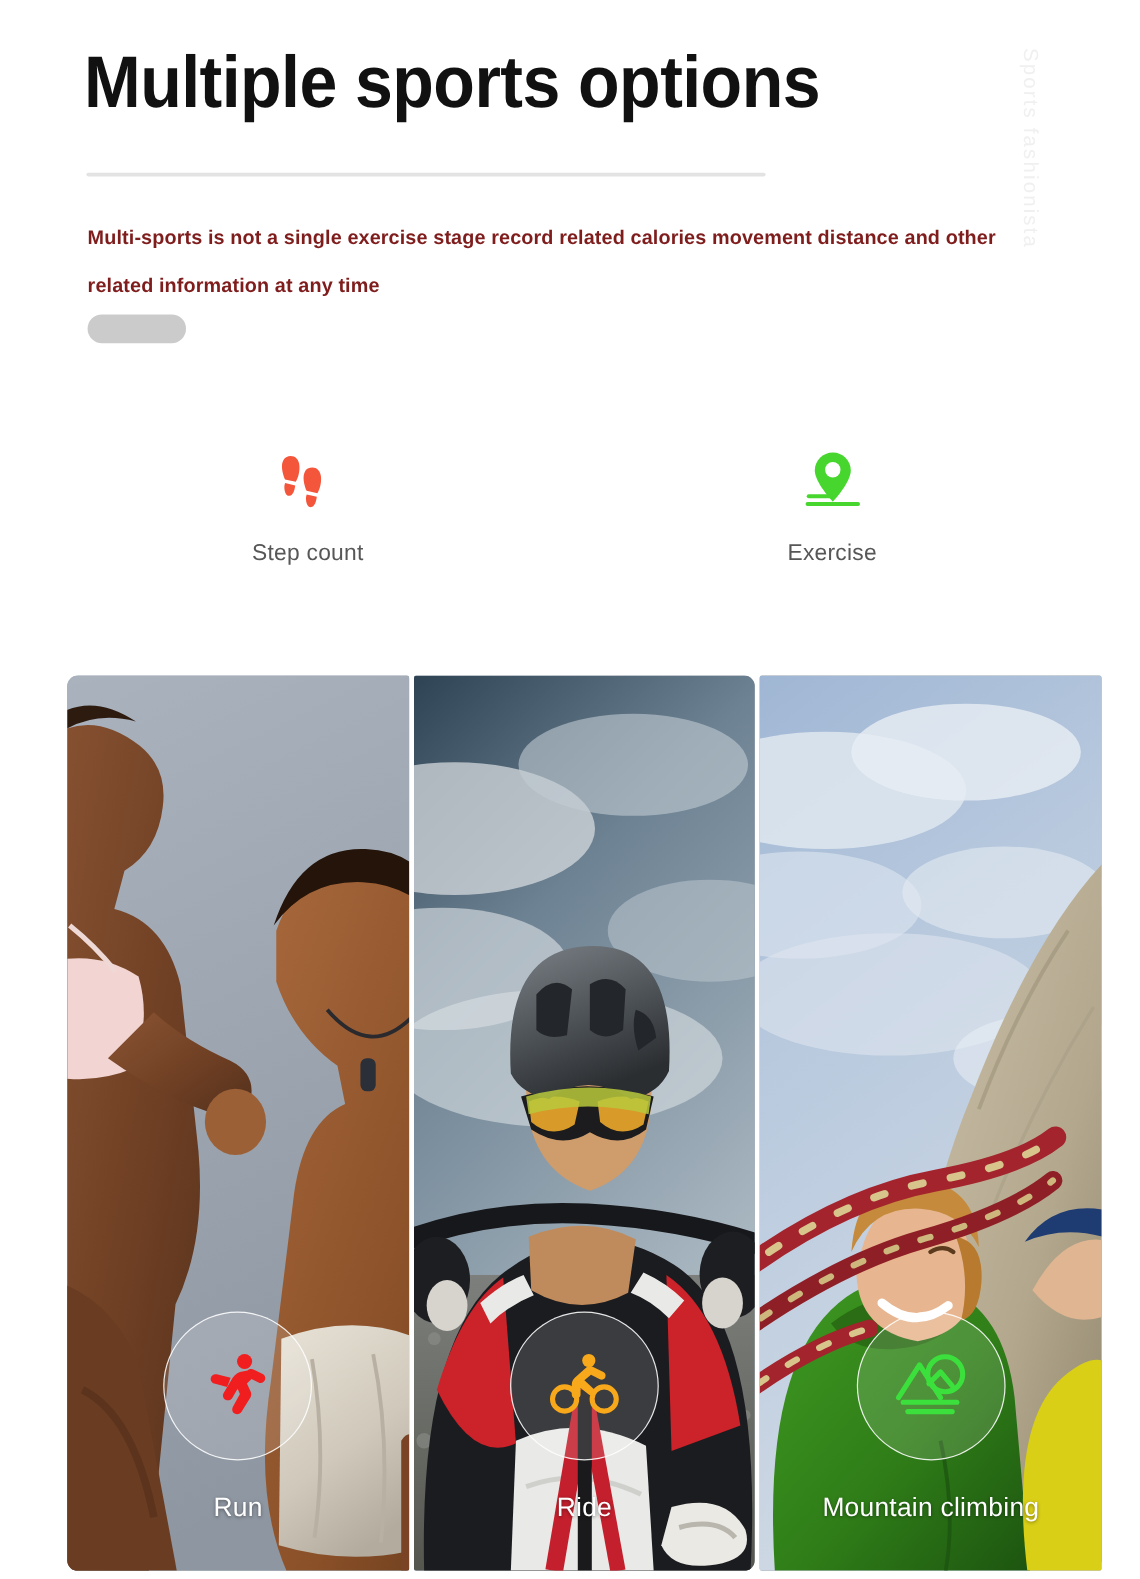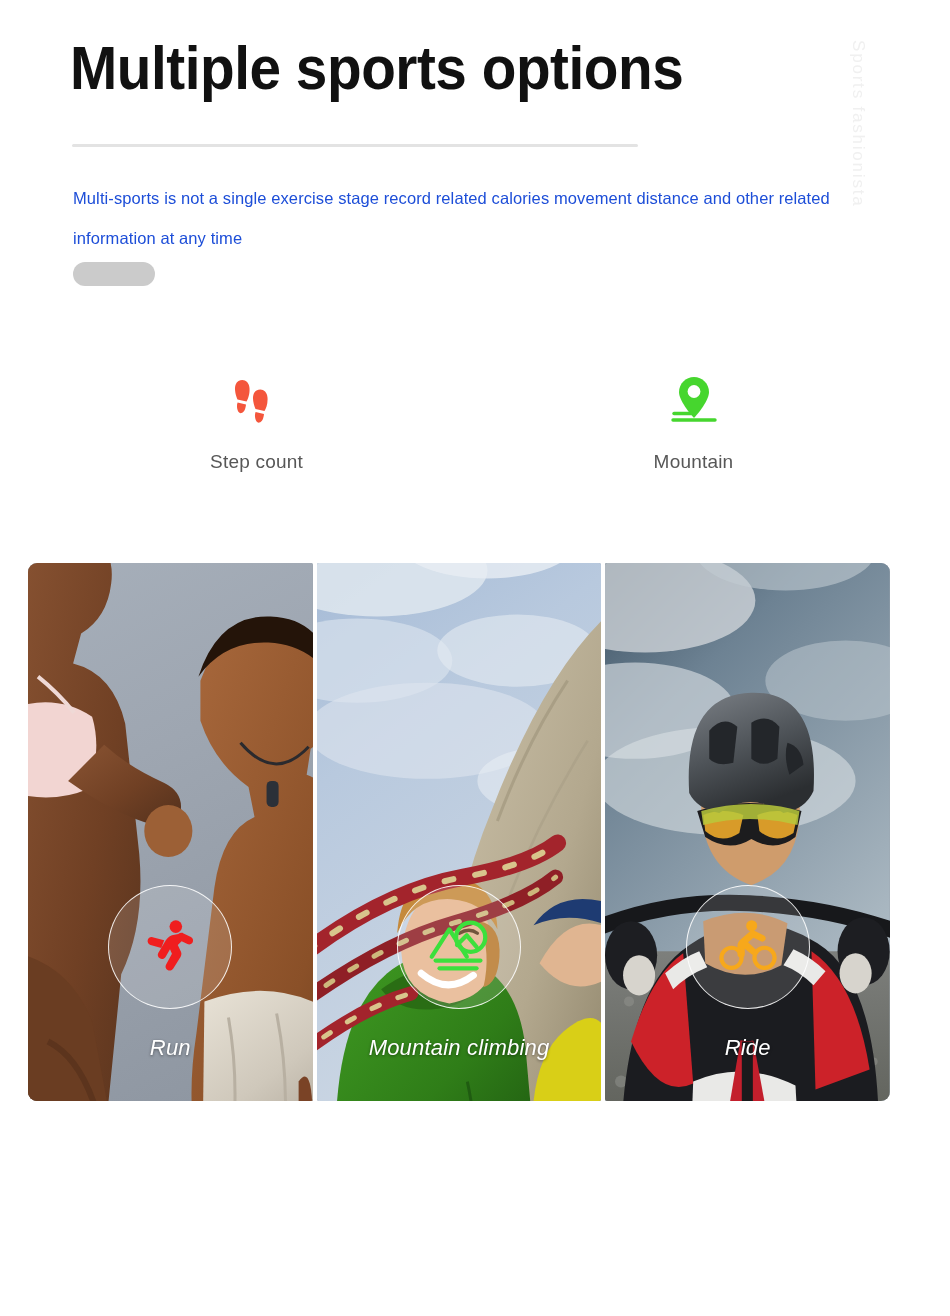--- a/index.html
+++ b/index.html
@@ -41,24 +41,24 @@
     background: #e3e3e3;
     border-radius: 2px;
   }
 
   #subtitle {
     position: absolute;
     left: 73px;
     top: 178px;
     width: 760px;
     font-size: 16.5px;
-    color: #1d4ed8;
+    color: #7f1d1d;
     line-height: 2.45;
     letter-spacing: 0.1px;
-    font-weight: 400;
+    font-weight: 700;
   }
 
   #grey-pill {
     position: absolute;
     left: 73px;
     top: 262px;
     width: 82px;
     height: 24px;
     border-radius: 12px;
     background: #cbcbcb;
@@ -103,27 +103,26 @@
     margin-top: 16px;
     font-size: 19px;
     color: #575757;
     letter-spacing: 0.2px;
     white-space: nowrap;
   }
 
   
   #panels {
     position: absolute;
-    left: 28px;
+    left: 56px;
     top: 563px;
     width: 862px;
-    height: 538px;
+    height: 746px;
     display: flex;
     gap: 4px;
-    font-style: italic;
   }
   .panel {
     position: relative;
     flex: 1 1 0;
     overflow: hidden;
     border-radius: 9px;
     background: #9aa3ad;
   }
   .panel.first  { border-radius: 9px 2px 2px 9px; }
   .panel.middle { border-radius: 2px; }
@@ -197,21 +196,21 @@
 
   <div class="feature-item">
     <div class="feature-icon">
       <svg width="64" height="64" viewBox="0 0 64 64">
         <path d="M32 9 C23.7 9 17 15.7 17 24 C17 34 32 50 32 50 C32 50 47 34 47 24 C47 15.7 40.3 9 32 9 Z" fill="#46d62e"></path>
         <circle cx="32" cy="23.5" r="6.4" fill="#ffffff"></circle>
         <path d="M12 45.5 L30 45.5" stroke="#46d62e" stroke-width="3.4" stroke-linecap="round" fill="none"></path>
         <path d="M11 52 L53 52" stroke="#46d62e" stroke-width="3.4" stroke-linecap="round" fill="none"></path>
       </svg>
     </div>
-    <div class="feature-label">Mountain</div>
+    <div class="feature-label">Exercise</div>
   </div>
 
 
 
 </div>
 
 <div id="panels">
 
   <div class="panel first">
     <svg class="panel-photo" viewBox="0 0 284 702" preserveAspectRatio="xMidYMid slice">
@@ -272,96 +271,20 @@
         <svg width="62" height="62" viewBox="0 0 64 64">
           <g fill="#f01e1e">
             <circle cx="38" cy="13" r="6.5"></circle>
             <path d="M34 22 C31 23 28 26 26 30 L20 40 C18.8 42 19.4 44.6 21.5 45.8 C23.6 47 26.2 46.3 27.4 44.3 L32 36.5 L34 41 L28 52 C26.8 54 27.4 56.6 29.5 57.8 C31.6 59 34.2 58.3 35.4 56.3 L43 44 C44 42.4 44 40.4 43.2 38.8 L40 32 L44 28 L50 31 C52 32 54.4 31.2 55.4 29.2 C56.4 27.2 55.6 24.8 53.6 23.8 L46 20 C44.2 19.1 42.1 19.4 40.6 20.7 Z"></path>
             <path d="M26 27 L14 24 C11.8 23.4 9.6 24.7 9 26.9 C8.4 29.1 9.7 31.3 11.9 31.9 L23 35 Z"></path>
           </g>
         </svg>
       </span>
     </div>
     <div class="panel-caption">Run</div>
-  </div>
-
-  <div class="panel middle">
-    <svg class="panel-photo" viewBox="0 0 284 702" preserveAspectRatio="xMidYMid slice">
-      <defs>
-        <linearGradient id="skyClimb" x1="0" y1="0" x2="0.3" y2="1">
-          <stop offset="0%" stop-color="#9fb6d4"></stop>
-          <stop offset="40%" stop-color="#b8c9de"></stop>
-          <stop offset="100%" stop-color="#cfd9e4"></stop>
-        </linearGradient>
-        <linearGradient id="rockG" x1="0" y1="0" x2="1" y2="1">
-          <stop offset="0%" stop-color="#cdc3ab"></stop>
-          <stop offset="60%" stop-color="#b3a88e"></stop>
-          <stop offset="100%" stop-color="#8d8369"></stop>
-        </linearGradient>
-        <linearGradient id="jacketG" x1="0" y1="0" x2="1" y2="1">
-          <stop offset="0%" stop-color="#3f9a22"></stop>
-          <stop offset="55%" stop-color="#2f7d18"></stop>
-          <stop offset="100%" stop-color="#1d5510"></stop>
-        </linearGradient>
-      </defs>
-      <rect width="284" height="702" fill="url(#skyClimb)"></rect>
-
-      <ellipse cx="60" cy="90" rx="110" ry="46" fill="#dfe7ef" opacity="0.85"></ellipse>
-      <ellipse cx="170" cy="60" rx="90" ry="38" fill="#e8eef4" opacity="0.8"></ellipse>
-      <ellipse cx="40" cy="180" rx="95" ry="42" fill="#d7e1ec" opacity="0.7"></ellipse>
-      <ellipse cx="200" cy="170" rx="80" ry="36" fill="#e4ebf2" opacity="0.6"></ellipse>
-      <ellipse cx="110" cy="250" rx="120" ry="48" fill="#dde5ee" opacity="0.6"></ellipse>
-      <ellipse cx="230" cy="300" rx="70" ry="34" fill="#e9eff4" opacity="0.55"></ellipse>
-
-      <path d="M284 140 q-60 60 -110 190 q-40 96 -52 230 L284 702 Z" fill="url(#rockG)"></path>
-      <path d="M250 200 q-40 60 -70 140" stroke="#9d937a" stroke-width="3" fill="none" opacity="0.6"></path>
-      <path d="M270 260 q-50 80 -84 170" stroke="#a69c83" stroke-width="2.5" fill="none" opacity="0.5"></path>
-
-      <path d="M20 702 q-10 -160 50 -210 q36 -30 84 -12 q46 18 54 86 l12 136 Z" fill="url(#jacketG)"></path>
-
-      <path d="M64 508 q50 -38 100 -6 q-14 24 -50 26 q-34 2 -50 -20 Z" fill="#2a6d14"></path>
-
-      <path d="M84 470 q8 -60 48 -58 q40 2 44 58 q2 44 -44 52 q-46 -8 -48 -52 Z" fill="#e7b690"></path>
-
-      <path d="M80 452 q4 -58 52 -56 q46 2 48 52 q-14 -28 -46 -30 q-38 -2 -54 34 Z" fill="#c58a3c"></path>
-      <path d="M162 440 q22 4 20 36 q-2 26 -16 30 q8 -34 -4 -66 Z" fill="#b87a2e"></path>
-
-      <path d="M104 492 q26 22 52 2" stroke="#ffffff" stroke-width="7" fill="none" stroke-linecap="round"></path>
-
-      <path d="M104 452 q10 -6 18 0" stroke="#5b3a1e" stroke-width="3.4" fill="none" stroke-linecap="round"></path>
-      <path d="M142 452 q10 -6 18 0" stroke="#5b3a1e" stroke-width="3.4" fill="none" stroke-linecap="round"></path>
-
-      <path d="M218 702 q-14 -116 28 -152 q26 -22 38 -8 v160 Z" fill="#d9cf17"></path>
-      <path d="M222 482 q26 -48 62 -38 v56 q-34 16 -62 -18 Z" fill="#e0b591"></path>
-      <path d="M216 444 q24 -34 68 -24 v22 q-36 -12 -68 2 Z" fill="#1e3b72"></path>
-
-      <path d="M-10 470 q80 -60 156 -74 q66 -12 94 -34" stroke="#a3242c" stroke-width="17" fill="none" stroke-linecap="round"></path>
-      <path d="M-10 470 q80 -60 156 -74 q66 -12 94 -34" stroke="#d8c58c" stroke-width="6" stroke-dasharray="9 22" fill="none" stroke-linecap="round"></path>
-      <path d="M-14 520 q80 -58 150 -78 q70 -20 102 -46" stroke="#8f1f26" stroke-width="15" fill="none" stroke-linecap="round"></path>
-      <path d="M-14 520 q80 -58 150 -78 q70 -20 102 -46" stroke="#cdb77c" stroke-width="5" stroke-dasharray="8 20" fill="none" stroke-linecap="round"></path>
-      <path d="M-16 572 q60 -46 110 -60" stroke="#a3242c" stroke-width="14" fill="none" stroke-linecap="round"></path>
-      <path d="M-16 572 q60 -46 110 -60" stroke="#d8c58c" stroke-width="5" stroke-dasharray="8 20" fill="none" stroke-linecap="round"></path>
-
-      <path d="M150 600 q12 56 4 102" stroke="#1d5510" stroke-width="3" fill="none" opacity="0.8"></path>
-    </svg>
-
-    <div class="panel-badge">
-      <span>
-        <svg width="70" height="70" viewBox="0 0 72 72">
-          <g fill="none" stroke="#3ce03c" stroke-width="4.4" stroke-linecap="round" stroke-linejoin="round">
-            <path d="M8 48 L26 20 L44 48"></path>
-            <path d="M34 36 L44 26 L54 38"></path>
-            <circle cx="48" cy="28" r="15"></circle>
-            <path d="M12 52 L58 52"></path>
-            <path d="M16 60 L54 60"></path>
-          </g>
-        </svg>
-      </span>
-    </div>
-    <div class="panel-caption">Mountain climbing</div>
   </div>
 
   <div class="panel last">
     <svg class="panel-photo" viewBox="0 0 284 702" preserveAspectRatio="xMidYMid slice">
       <defs>
         <linearGradient id="skyRide" x1="0" y1="0" x2="0.4" y2="1">
           <stop offset="0%" stop-color="#2c4152"></stop>
           <stop offset="35%" stop-color="#6d8293"></stop>
           <stop offset="100%" stop-color="#b8c4cc"></stop>
         </linearGradient>
@@ -450,13 +373,89 @@
           <g fill="none" stroke="#f7a81b" stroke-width="4.6">
             <circle cx="18" cy="50" r="11"></circle>
             <circle cx="54" cy="50" r="11"></circle>
           </g>
         </svg>
       </span>
     </div>
     <div class="panel-caption">Ride</div>
   </div>
 
+  <div class="panel middle">
+    <svg class="panel-photo" viewBox="0 0 284 702" preserveAspectRatio="xMidYMid slice">
+      <defs>
+        <linearGradient id="skyClimb" x1="0" y1="0" x2="0.3" y2="1">
+          <stop offset="0%" stop-color="#9fb6d4"></stop>
+          <stop offset="40%" stop-color="#b8c9de"></stop>
+          <stop offset="100%" stop-color="#cfd9e4"></stop>
+        </linearGradient>
+        <linearGradient id="rockG" x1="0" y1="0" x2="1" y2="1">
+          <stop offset="0%" stop-color="#cdc3ab"></stop>
+          <stop offset="60%" stop-color="#b3a88e"></stop>
+          <stop offset="100%" stop-color="#8d8369"></stop>
+        </linearGradient>
+        <linearGradient id="jacketG" x1="0" y1="0" x2="1" y2="1">
+          <stop offset="0%" stop-color="#3f9a22"></stop>
+          <stop offset="55%" stop-color="#2f7d18"></stop>
+          <stop offset="100%" stop-color="#1d5510"></stop>
+        </linearGradient>
+      </defs>
+      <rect width="284" height="702" fill="url(#skyClimb)"></rect>
+
+      <ellipse cx="60" cy="90" rx="110" ry="46" fill="#dfe7ef" opacity="0.85"></ellipse>
+      <ellipse cx="170" cy="60" rx="90" ry="38" fill="#e8eef4" opacity="0.8"></ellipse>
+      <ellipse cx="40" cy="180" rx="95" ry="42" fill="#d7e1ec" opacity="0.7"></ellipse>
+      <ellipse cx="200" cy="170" rx="80" ry="36" fill="#e4ebf2" opacity="0.6"></ellipse>
+      <ellipse cx="110" cy="250" rx="120" ry="48" fill="#dde5ee" opacity="0.6"></ellipse>
+      <ellipse cx="230" cy="300" rx="70" ry="34" fill="#e9eff4" opacity="0.55"></ellipse>
+
+      <path d="M284 140 q-60 60 -110 190 q-40 96 -52 230 L284 702 Z" fill="url(#rockG)"></path>
+      <path d="M250 200 q-40 60 -70 140" stroke="#9d937a" stroke-width="3" fill="none" opacity="0.6"></path>
+      <path d="M270 260 q-50 80 -84 170" stroke="#a69c83" stroke-width="2.5" fill="none" opacity="0.5"></path>
+
+      <path d="M20 702 q-10 -160 50 -210 q36 -30 84 -12 q46 18 54 86 l12 136 Z" fill="url(#jacketG)"></path>
+
+      <path d="M64 508 q50 -38 100 -6 q-14 24 -50 26 q-34 2 -50 -20 Z" fill="#2a6d14"></path>
+
+      <path d="M84 470 q8 -60 48 -58 q40 2 44 58 q2 44 -44 52 q-46 -8 -48 -52 Z" fill="#e7b690"></path>
+
+      <path d="M80 452 q4 -58 52 -56 q46 2 48 52 q-14 -28 -46 -30 q-38 -2 -54 34 Z" fill="#c58a3c"></path>
+      <path d="M162 440 q22 4 20 36 q-2 26 -16 30 q8 -34 -4 -66 Z" fill="#b87a2e"></path>
+
+      <path d="M104 492 q26 22 52 2" stroke="#ffffff" stroke-width="7" fill="none" stroke-linecap="round"></path>
+
+      <path d="M104 452 q10 -6 18 0" stroke="#5b3a1e" stroke-width="3.4" fill="none" stroke-linecap="round"></path>
+      <path d="M142 452 q10 -6 18 0" stroke="#5b3a1e" stroke-width="3.4" fill="none" stroke-linecap="round"></path>
+
+      <path d="M218 702 q-14 -116 28 -152 q26 -22 38 -8 v160 Z" fill="#d9cf17"></path>
+      <path d="M222 482 q26 -48 62 -38 v56 q-34 16 -62 -18 Z" fill="#e0b591"></path>
+      <path d="M216 444 q24 -34 68 -24 v22 q-36 -12 -68 2 Z" fill="#1e3b72"></path>
+
+      <path d="M-10 470 q80 -60 156 -74 q66 -12 94 -34" stroke="#a3242c" stroke-width="17" fill="none" stroke-linecap="round"></path>
+      <path d="M-10 470 q80 -60 156 -74 q66 -12 94 -34" stroke="#d8c58c" stroke-width="6" stroke-dasharray="9 22" fill="none" stroke-linecap="round"></path>
+      <path d="M-14 520 q80 -58 150 -78 q70 -20 102 -46" stroke="#8f1f26" stroke-width="15" fill="none" stroke-linecap="round"></path>
+      <path d="M-14 520 q80 -58 150 -78 q70 -20 102 -46" stroke="#cdb77c" stroke-width="5" stroke-dasharray="8 20" fill="none" stroke-linecap="round"></path>
+      <path d="M-16 572 q60 -46 110 -60" stroke="#a3242c" stroke-width="14" fill="none" stroke-linecap="round"></path>
+      <path d="M-16 572 q60 -46 110 -60" stroke="#d8c58c" stroke-width="5" stroke-dasharray="8 20" fill="none" stroke-linecap="round"></path>
+
+      <path d="M150 600 q12 56 4 102" stroke="#1d5510" stroke-width="3" fill="none" opacity="0.8"></path>
+    </svg>
+
+    <div class="panel-badge">
+      <span>
+        <svg width="70" height="70" viewBox="0 0 72 72">
+          <g fill="none" stroke="#3ce03c" stroke-width="4.4" stroke-linecap="round" stroke-linejoin="round">
+            <path d="M8 48 L26 20 L44 48"></path>
+            <path d="M34 36 L44 26 L54 38"></path>
+            <circle cx="48" cy="28" r="15"></circle>
+            <path d="M12 52 L58 52"></path>
+            <path d="M16 60 L54 60"></path>
+          </g>
+        </svg>
+      </span>
+    </div>
+    <div class="panel-caption">Mountain climbing</div>
+  </div>
+
 </div>
 
 </body></html>

